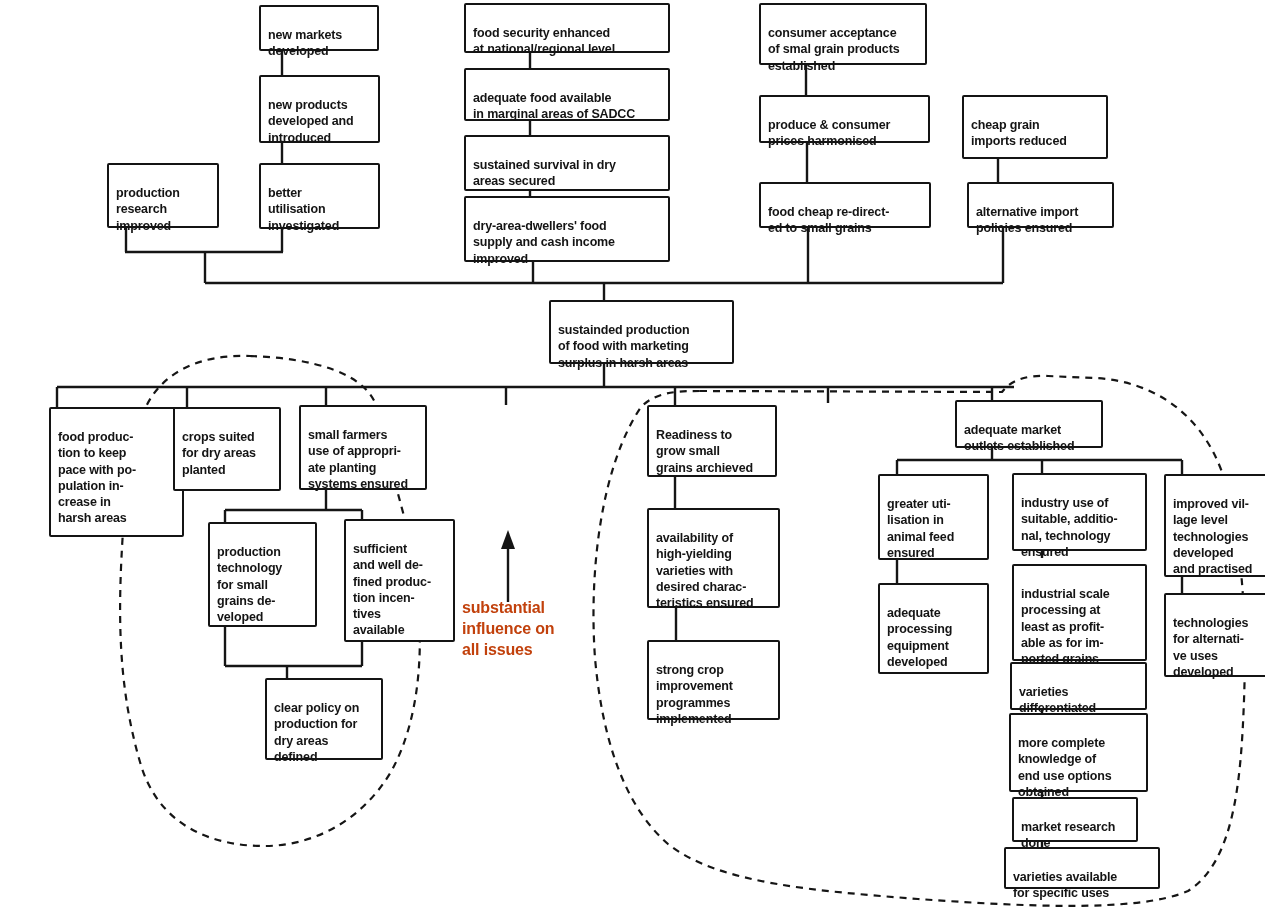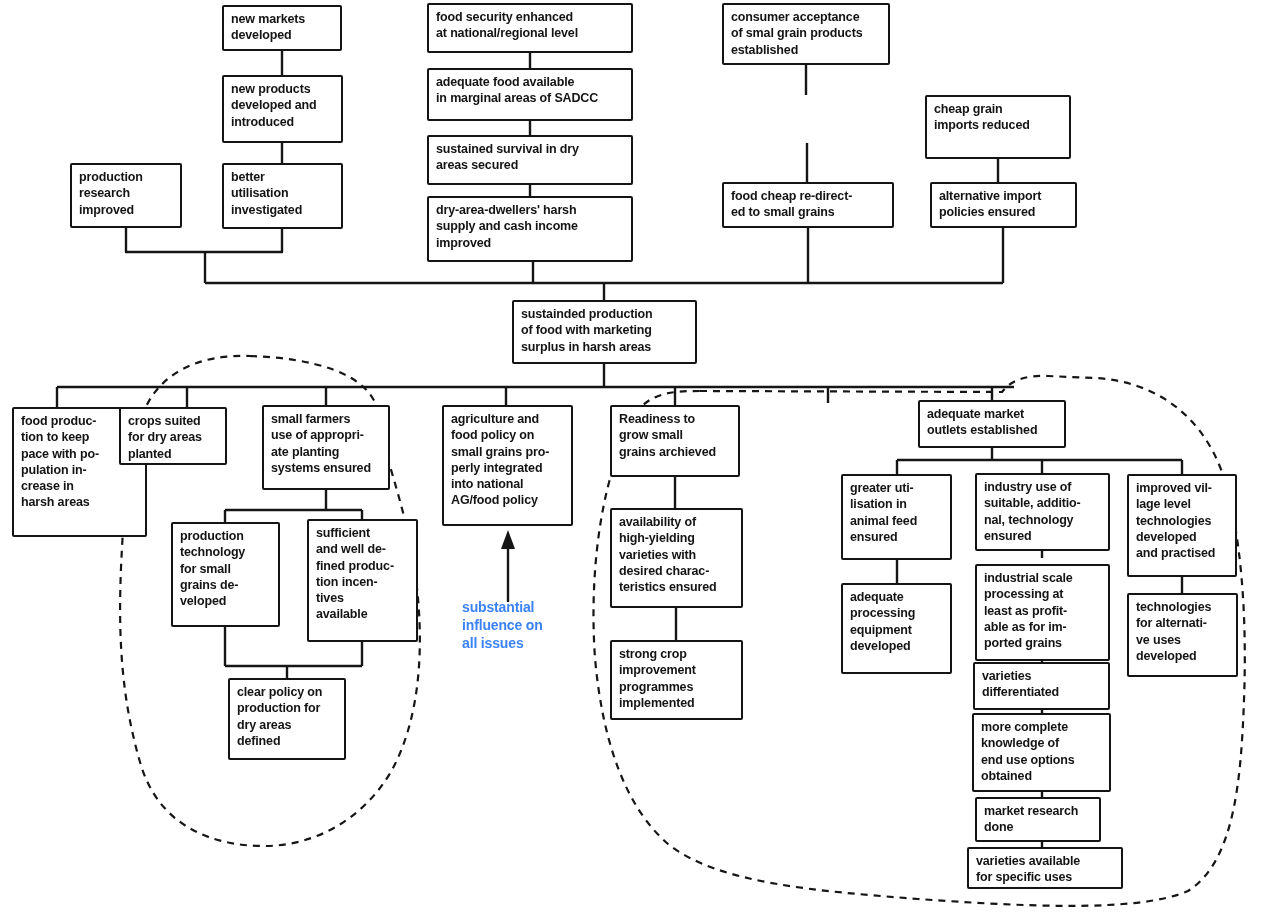--- a/index.html
+++ b/index.html
@@ -4,27 +4,27 @@
 <style>
   html,body{margin:0;padding:0;background:#ffffff;}
   .stage{
     position:relative;width:1265px;height:916px;background:#ffffff;overflow:hidden;
     font-family:"Liberation Sans", sans-serif;
   }
   svg.wires{position:absolute;left:0;top:0;width:1265px;height:916px;}
   .node{
     position:absolute;box-sizing:border-box;
     border:2.5px solid #141414;background:#ffffff;border-radius:2px;
-    padding:4px 3px 3px 7px;
+    padding:20px 3px 3px 7px;
     font-size:12.5px;font-weight:700;line-height:1.3;color:#141414;
-    letter-spacing:-0.15px;white-space:pre-line;
+    letter-spacing:-0.15px;white-space:pre-line;margin-left:37px;
   }
   .annotation{
     position:absolute;box-sizing:border-box;
-    font-size:14px;font-weight:700;line-height:1.3;color:#3b82f6;
+    font-size:16px;font-weight:700;line-height:1.3;color:#c2410c;
     letter-spacing:-0.15px;white-space:pre-line;
   }
 </style>
 </head>
 <body>
 
 <div class="stage">
 
   <svg class="wires" viewBox="0 0 1265 916" xmlns="http://www.w3.org/2000/svg">
     <g stroke="#151515" stroke-width="2.4" fill="none">
@@ -126,59 +126,55 @@
 research
 improved</div>
   <div class="node" style="left:222px;top:163px;width:121px;height:66px">better
 utilisation
 investigated</div>
 
   <div class="node" style="left:427px;top:3px;width:206px;height:50px">food security enhanced
 at national/regional level</div>
   <div class="node" style="left:427px;top:68px;width:206px;height:53px">adequate food available
 in marginal areas of SADCC</div>
-  <div class="node" style="left:427px;top:135px;width:206px;height:50px">sustained survival in dry
+  <div class="node" style="left:427px;top:135px;width:206px;height:56px">sustained survival in dry
 areas secured</div>
-  <div class="node" style="left:427px;top:196px;width:206px;height:66px">dry-area-dwellers' harsh
+  <div class="node" style="left:427px;top:196px;width:206px;height:66px">dry-area-dwellers' food
 supply and cash income
 improved</div>
 
   <div class="node" style="left:722px;top:3px;width:168px;height:62px">consumer acceptance
 of smal grain products
 established</div>
+  <div class="node" style="left:722px;top:95px;width:171px;height:48px">produce &amp; consumer
+prices harmonised</div>
   <div class="node" style="left:722px;top:182px;width:172px;height:46px">food cheap re-direct-
 ed to small grains</div>
   <div class="node" style="left:925px;top:95px;width:146px;height:64px">cheap grain
 imports reduced</div>
   <div class="node" style="left:930px;top:182px;width:147px;height:46px">alternative import
 policies ensured</div>
 
   <div class="node" style="left:512px;top:300px;width:185px;height:64px">sustainded production
 of food with marketing
 surplus in harsh areas</div>
 
   <div class="node" style="left:12px;top:407px;width:135px;height:130px">food produc-
 tion to keep
 pace with po-
 pulation in-
 crease in
 harsh areas</div>
-  <div class="node" style="left:119px;top:407px;width:108px;height:58px">crops suited
+  <div class="node" style="left:136px;top:407px;width:108px;height:84px">crops suited
 for dry areas
 planted</div>
   <div class="node" style="left:262px;top:405px;width:128px;height:85px">small farmers
 use of appropri-
 ate planting
 systems ensured</div>
-  <div class="node" style="left:442px;top:405px;width:131px;height:121px">agriculture and
-food policy on
-small grains pro-
-perly integrated
-into national
-AG/food policy</div>
   <div class="node" style="left:610px;top:405px;width:130px;height:72px">Readiness to
 grow small
 grains archieved</div>
   <div class="node" style="left:918px;top:400px;width:148px;height:48px">adequate market
 outlets established</div>
 
   <div class="node" style="left:171px;top:522px;width:109px;height:105px">production
 technology
 for small
 grains de-

